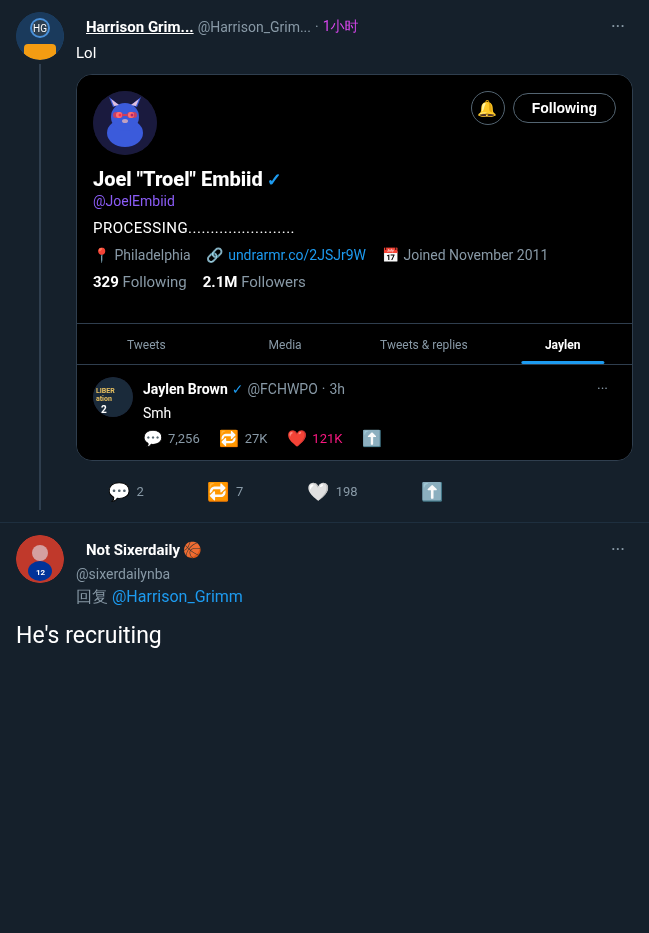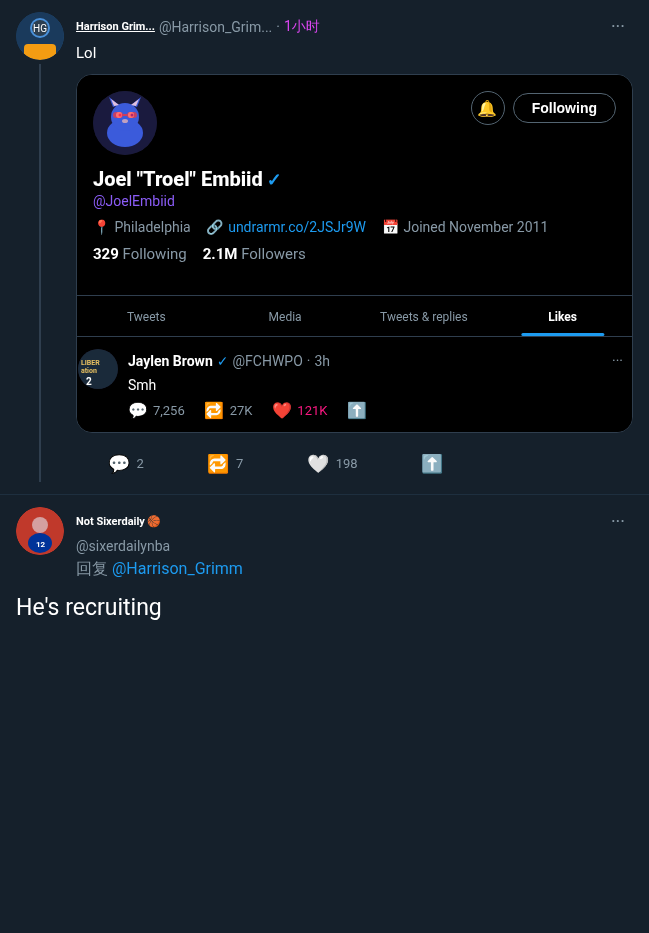--- a/index.html
+++ b/index.html
@@ -41,22 +41,23 @@
 
     .tweet-user-info {
       display: flex;
       align-items: center;
       gap: 4px;
       flex-wrap: wrap;
     }
 
     .tweet-display-name {
       font-weight: 700;
-      font-size: 11px;
-      color: #ffffff;
+      font-size: 15px;
+      color: #ffffff;
+      margin-left: 10px;
     }
 
     .tweet-display-name.underline {
       text-decoration: underline;
     }
 
     .tweet-handle {
       color: #8899a6;
       font-size: 14px;
     }
@@ -249,21 +250,21 @@
       left: 50%;
       transform: translateX(-50%);
       width: 60%;
       height: 3px;
       background: #1d9bf0;
       border-radius: 2px;
     }
 
     
     .embed-liked-tweet {
-      padding: 12px 1px;
+      padding: 12px 16px;
       border-top: 1px solid #2f3e4e;
       background: #000000;
       display: flex;
       gap: 10px;
     }
 
     .embed-liked-avatar {
       width: 40px;
       height: 40px;
       border-radius: 50%;
@@ -489,20 +490,21 @@
             </div>
             <button class="following-btn">Following</button>
           </div>
         </div>
 
         <div class="embed-profile-name">
           <span>Joel "Troel" Embiid</span>
           <span class="verified-badge">✓</span>
         </div>
         <div class="embed-profile-handle">@JoelEmbiid</div>
+        <div class="embed-bio">PROCESSING........................</div>
 
         <div class="embed-meta">
           <div class="embed-meta-item">
             <span class="embed-meta-icon">📍</span>
             <span>Philadelphia</span>
           </div>
           <div class="embed-meta-item">
             <span class="embed-meta-icon">🔗</span>
             <a href="#">undrarmr.co/2JSJr9W</a>
           </div>
@@ -526,21 +528,21 @@
         <div class="embed-tab">
           <span>Tweets</span>
         </div>
         <div class="embed-tab">
           <span>Media</span>
         </div>
         <div class="embed-tab">
           <span>Tweets &amp; replies</span>
         </div>
         <div class="embed-tab active">
-          <span>Likes</span>
+          <span>Jaylen</span>
         </div>
       </div>
 
       <div class="embed-liked-tweet">
         <div class="embed-liked-avatar">
 
           <svg viewBox="0 0 40 40" width="40" height="40" xmlns="http://www.w3.org/2000/svg">
             <rect width="40" height="40" rx="20" fill="#1a2a3a"></rect>
             <text x="3" y="16" font-size="7" fill="#e8c060" font-weight="bold">LIBER</text>
             <text x="3" y="24" font-size="7" fill="#e8c060" font-weight="bold">ation</text>

